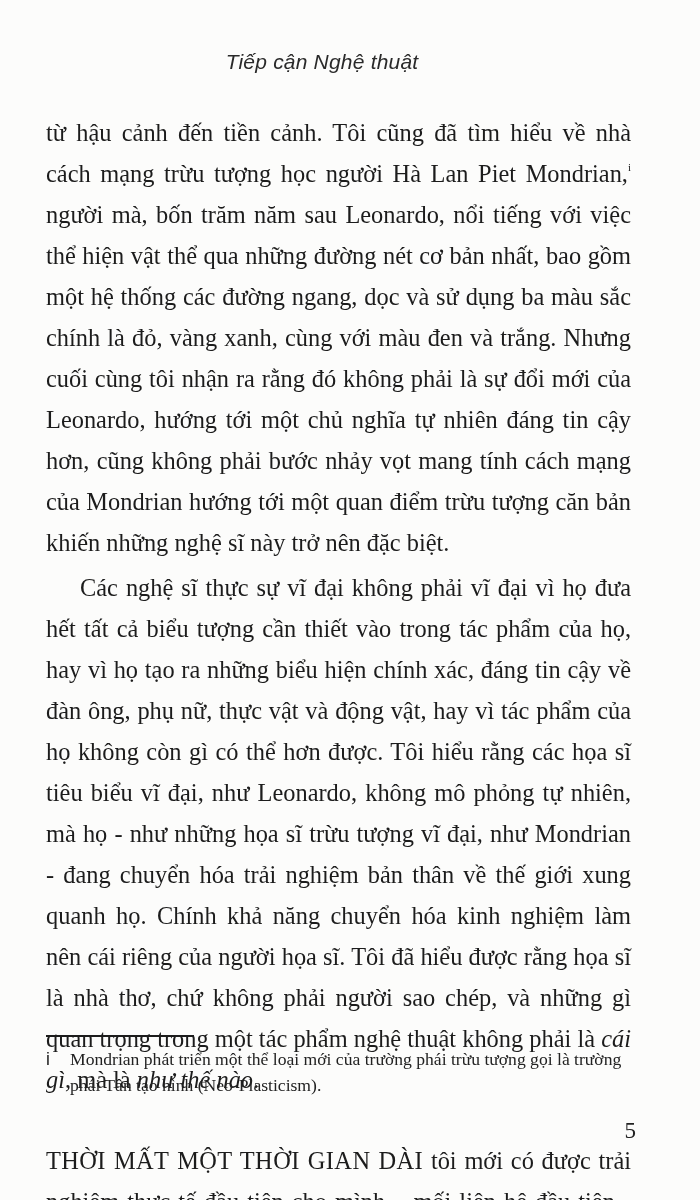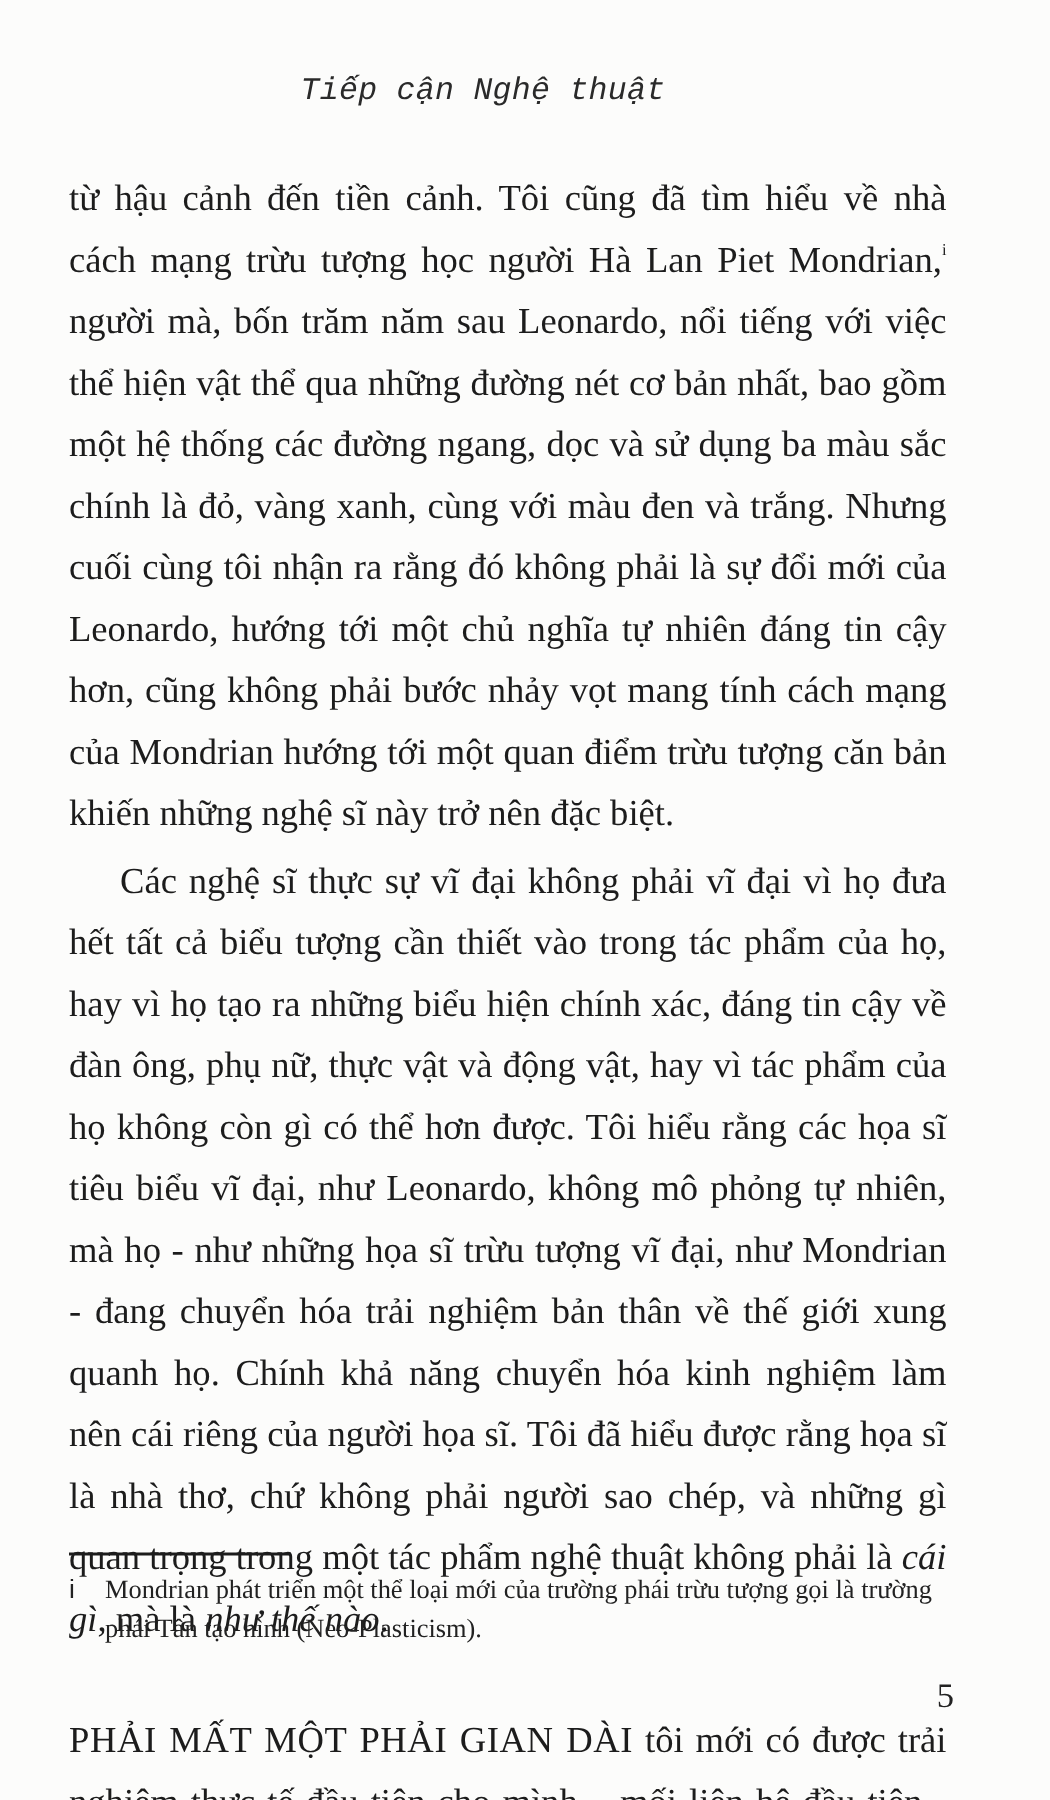--- a/index.html
+++ b/index.html
@@ -20,21 +20,21 @@
       width: 700px;
       height: 1200px;
       background: #fcfcfb;
     }
     .running-header {
       position: absolute;
       top: 50px;
       left: 0;
       width: 644px;
       text-align: center;
-      font-family: Liberation Mono, monospace;
+      font-family: Liberation Sans, sans-serif;
       font-style: italic;
       font-size: 21px;
       color: #2a2a2a;
       letter-spacing: 0.2px;
     }
     .body-text {
       position: absolute;
       left: 46px;
       top: 112px;
       width: 585px;
@@ -106,21 +106,21 @@
 
 <div class="page">
 
   <div class="running-header">Tiếp cận Nghệ thuật</div>
 
   <div class="body-text">
     <p><span>từ hậu cảnh đến tiền cảnh. Tôi cũng đã tìm hiểu về nhà cách mạng trừu tượng học người Hà Lan Piet Mondrian,</span><span class="sup">i</span><span> người mà, bốn trăm năm sau Leonardo, nổi tiếng với việc thể hiện vật thể qua những đường nét cơ bản nhất, bao gồm một hệ thống các đường ngang, dọc và sử dụng ba màu sắc chính là đỏ, vàng xanh, cùng với màu đen và trắng. Nhưng cuối cùng tôi nhận ra rằng đó không phải là sự đổi mới của Leonardo, hướng tới một chủ nghĩa tự nhiên đáng tin cậy hơn, cũng không phải bước nhảy vọt mang tính cách mạng của Mondrian hướng tới một quan điểm trừu tượng căn bản khiến những nghệ sĩ này trở nên đặc biệt.</span></p>
 
     <p class="indent"><span>Các nghệ sĩ thực sự vĩ đại không phải vĩ đại vì họ đưa hết tất cả biểu tượng cần thiết vào trong tác phẩm của họ, hay vì họ tạo ra những biểu hiện chính xác, đáng tin cậy về đàn ông, phụ nữ, thực vật và động vật, hay vì tác phẩm của họ không còn gì có thể hơn được. Tôi hiểu rằng các họa sĩ tiêu biểu vĩ đại, như Leonardo, không mô phỏng tự nhiên, mà họ - như những họa sĩ trừu tượng vĩ đại, như Mondrian - đang chuyển hóa trải nghiệm bản thân về thế giới xung quanh họ. Chính khả năng chuyển hóa kinh nghiệm làm nên cái riêng của người họa sĩ. Tôi đã hiểu được rằng họa sĩ là nhà thơ, chứ không phải người sao chép, và những gì quan trọng trong một tác phẩm nghệ thuật không phải là </span><em>cái gì</em><span>, mà là </span><em>như thế nào</em><span>.</span></p>
 
-    <p class="section-start"><span class="smallcaps-lead">PHẢI MẤT MỘT PHẢI GIAN DÀI</span><span> tôi mới có được trải nghiệm thực tế đầu tiên cho mình – mối liên hệ đầu tiên - không phải với chủ đề của một tác phẩm mà là với chính</span></p>
+    <p class="section-start"><span class="smallcaps-lead">THỜI MẤT MỘT THỜI GIAN DÀI</span><span> tôi mới có được trải nghiệm thực tế đầu tiên cho mình – mối liên hệ đầu tiên - không phải với chủ đề của một tác phẩm mà là với chính</span></p>
   </div>
 
   <div class="footnote-rule"></div>
 
   <div class="footnote">
     <span class="footnote-marker">i</span>
     <span class="footnote-text">Mondrian phát triển một thể loại mới của trường phái trừu tượng gọi là trường phái Tân tạo hình (Neo-Plasticism).</span>
   </div>
 
   <div class="page-number">5</div>

